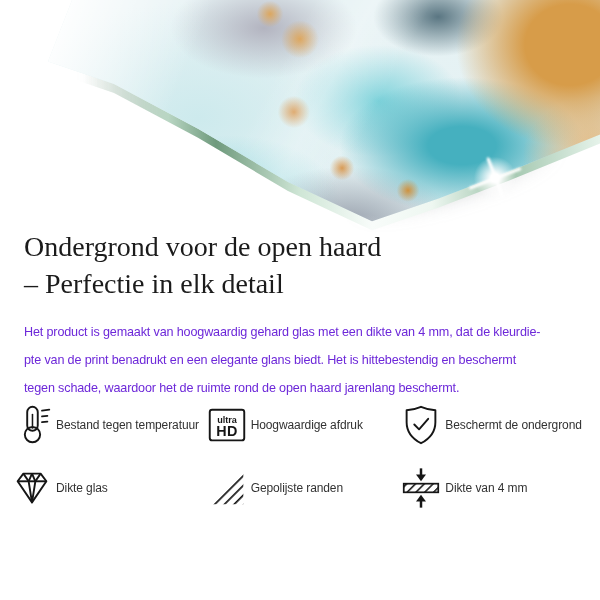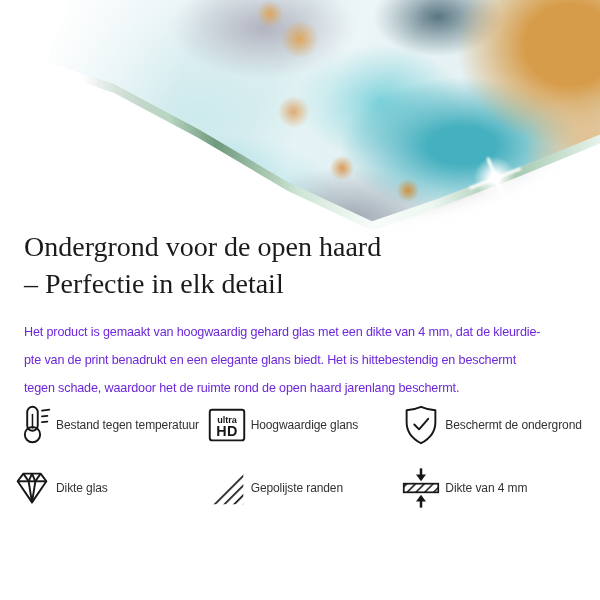--- a/index.html
+++ b/index.html
@@ -136,21 +136,21 @@
     </div>
 
     <div class="feature">
       <div class="icon-box">
         <svg viewBox="0 0 48 48">
           <rect class="ico" x="6" y="8" width="36" height="32" rx="2.5" stroke-width="2.6"></rect>
           <text x="24" y="21.5" text-anchor="middle" class="badge-small">ultra</text>
           <text x="24" y="35.5" text-anchor="middle" class="badge-big">HD</text>
         </svg>
       </div>
-      <div class="label">Hoogwaardige glans</div>
+      <div class="label">Hoogwaardige afdruk</div>
     </div>
 
     <div class="feature">
       <div class="icon-box">
         <svg viewBox="0 0 48 48">
           <g class="ico" stroke-width="2.3" stroke-linejoin="round">
             <path d="M24 5 C29 7.2 34 8.2 39 8.6 L39 21 C39 31 32.5 38.5 24 43 C15.5 38.5 9 31 9 21 L9 8.6 C14 8.2 19 7.2 24 5 Z"></path>
             <path d="M17 23.5 L22 28.5 L31.5 17.5" stroke-linecap="round"></path>
           </g>
         </svg>

